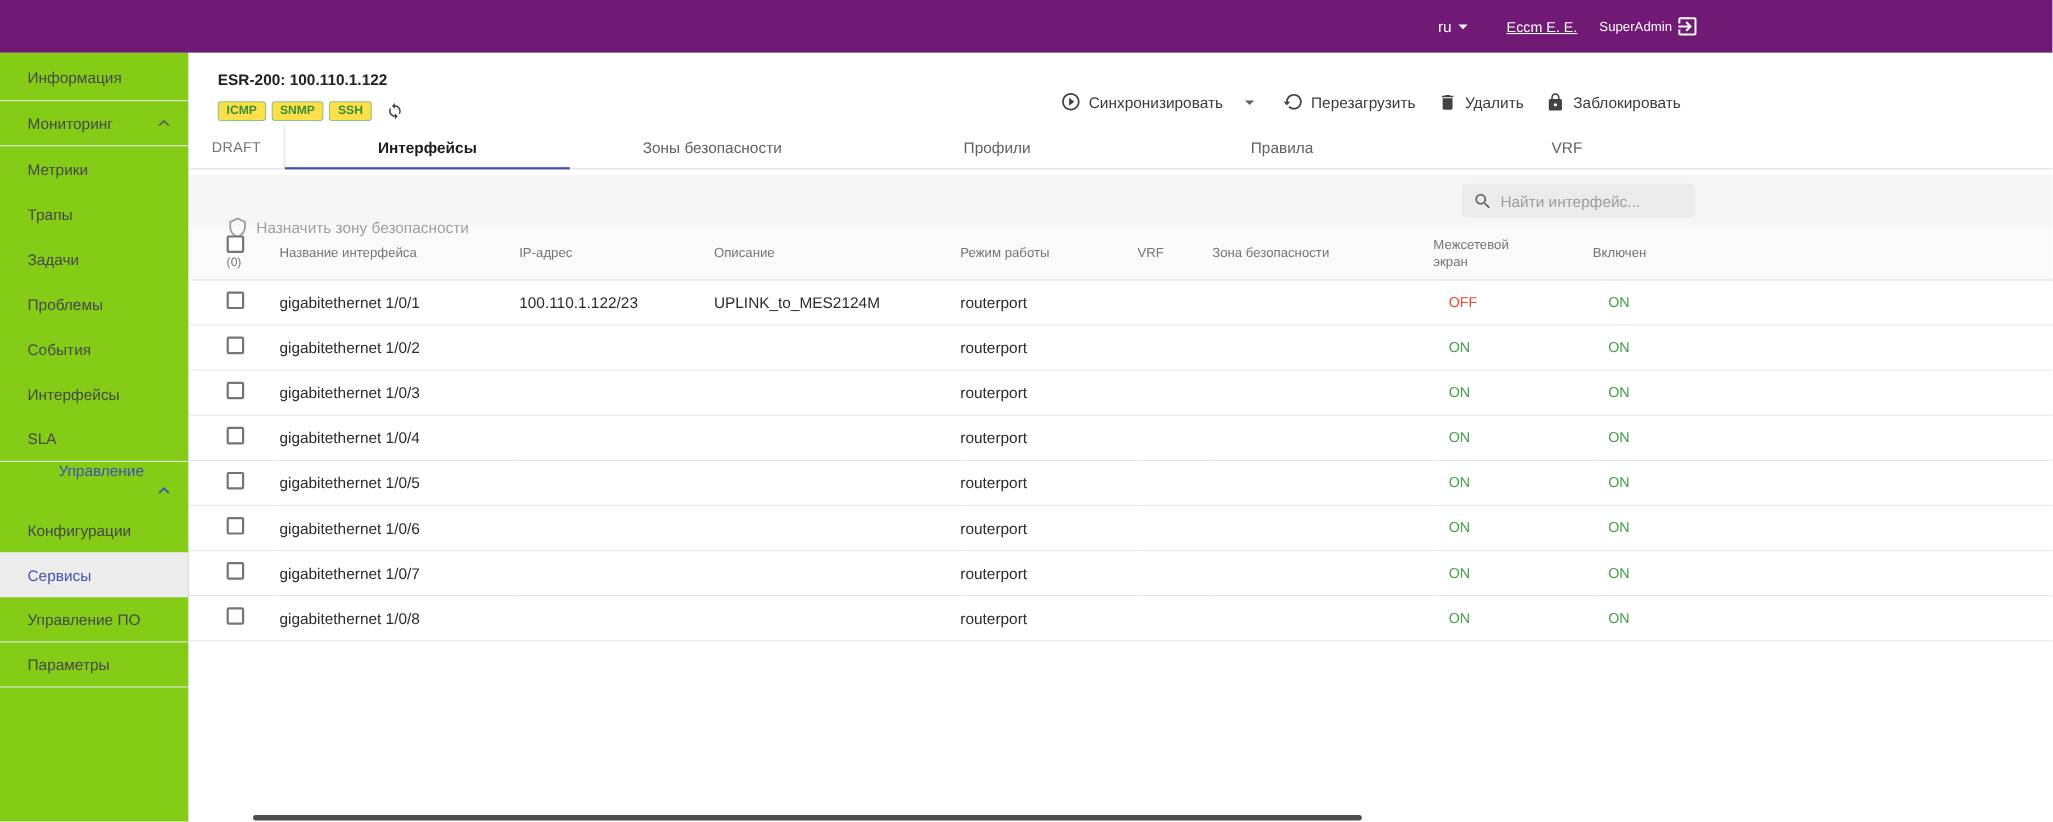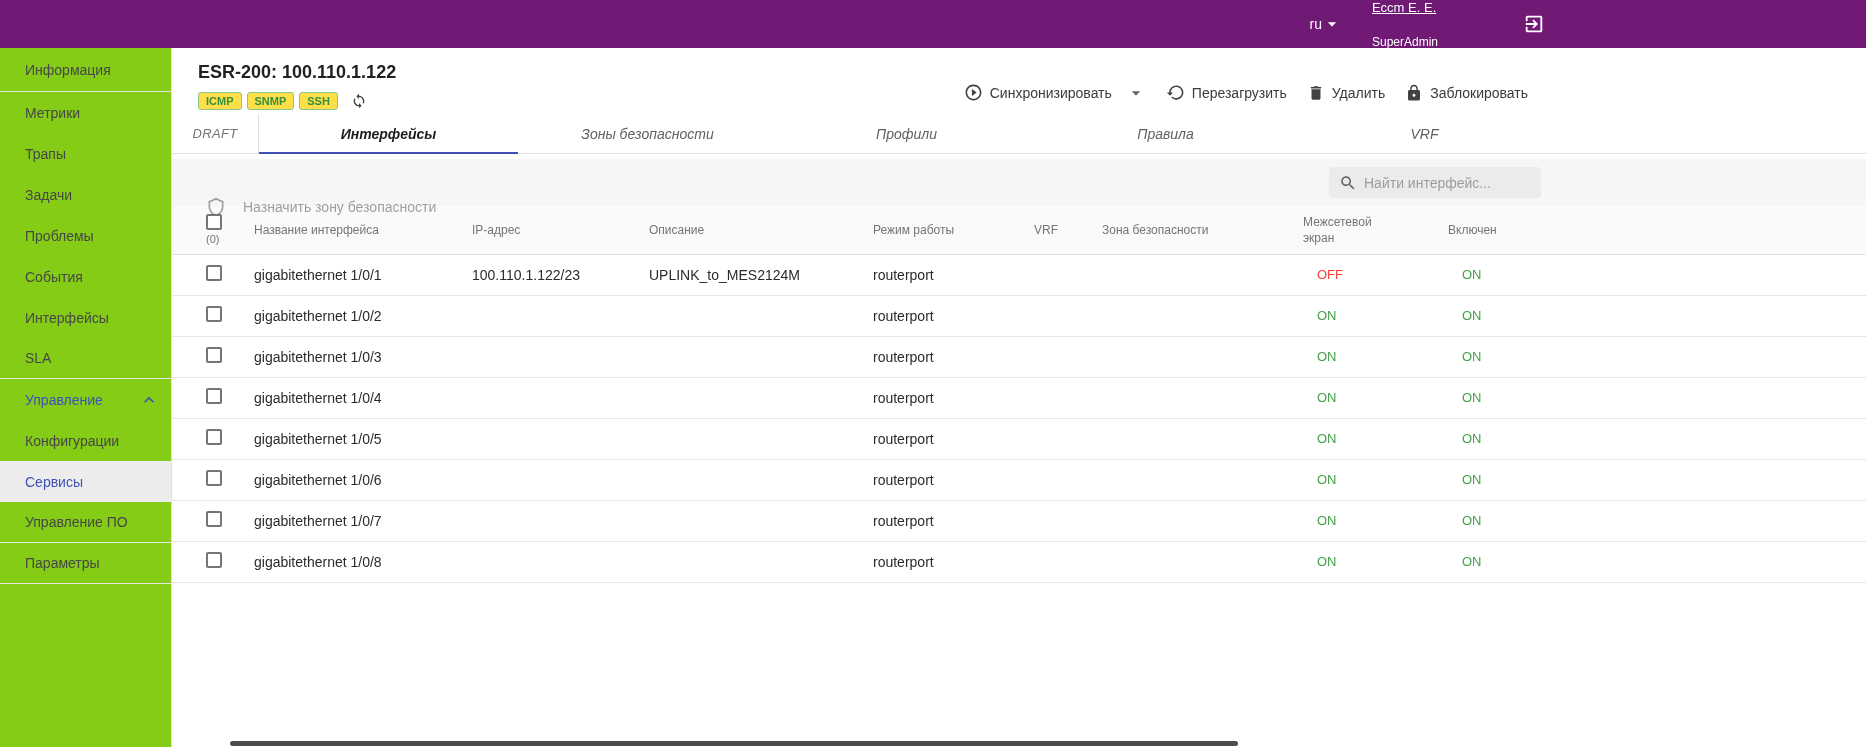--- a/index.html
+++ b/index.html
@@ -13,65 +13,65 @@
   }
 
   
   .topbar {
     position: absolute; top: 0; left: 0; width: 100%; height: 48px;
     background: #701a75;
     display: flex; align-items: center; justify-content: flex-end;
     padding-right: 318px;
   }
   .lang { color: #fff; font-size: 14px; display: flex; align-items: center; margin-right: 30px; cursor: pointer; }
-  .user { display: flex; flex-direction: column; gap: 20px; margin-right: 82px; }
+  .user { display: flex; gap: 20px; }
   .user-name { color: #fff; font-size: 13px; text-decoration: underline; cursor: pointer; }
   .user-role { color: #fff; font-size: 12px; }
   .logout { width: 28px; height: 28px; display: flex; align-items: center; justify-content: center; cursor: pointer; }
 
   
   .sidebar {
     position: absolute; top: 48px; left: 0; width: 172px; bottom: 0;
     background: #84cc16; border-right: 1px solid #e0e0e0;
   }
   .sb-item {
     height: 41px; display: flex; align-items: center;
     padding: 0 12px 0 25px; font-size: 14px; color: #474747; cursor: pointer;
   }
   .sb-item.tall { height: 44px; }
   .sb-item.bordered { border-bottom: 1px solid #e5e5e5; }
   .sb-item .chev { margin-left: auto; flex: 0 0 auto; }
-  .sb-item.group-blue { color: #3f51b5; }
+  .sb-item.group-blue { color: #3f51b5; flex-direction: column; }
   .sb-item.selected { background: #ececec; color: #3f51b5; }
 
   
   main { position: absolute; top: 48px; left: 172px; right: 0; bottom: 0; background: #fff; }
 
   .page-header { display: flex; padding: 13px 338px 0 26px; }
-  .page-title { font-size: 18px; font-weight: 700; color: #212121; line-height: 23px; }
+  .page-title { font-size: 14px; font-weight: 700; color: #212121; line-height: 23px; }
   .badges-row { display: flex; align-items: center; gap: 5px; margin-top: 8px; }
   .badge {
     font-size: 11px; font-weight: 700; color: #388e3c;
     border: 1px solid #8bc48d; background: #fde047;
     border-radius: 3px; padding: 2px 7px; line-height: 12px;
   }
   .refresh-btn { margin-left: 8px; display: flex; align-items: center; cursor: pointer; }
 
   .header-actions { margin-left: auto; display: flex; align-items: center; gap: 20px; margin-top: 14px; }
   .action-btn {
     display: flex; align-items: center; gap: 7px;
     font-size: 14px; font-weight: 500; color: #3b3b3b;
     cursor: pointer; white-space: nowrap; background: none; border: none;
     font-family: inherit;
   }
   .sync-group { display: flex; align-items: center; gap: 14px; }
   .caret-btn { display: flex; align-items: center; cursor: pointer; }
 
   
-  .tabs { display: flex; border-bottom: 1px solid #e0e0e0; height: 40px; margin-top: 4px; font-style: italic; }
+  .tabs { display: flex; border-bottom: 1px solid #e0e0e0; height: 40px; margin-top: 4px; }
   .tab-draft {
     width: 87px; display: flex; align-items: center; justify-content: center;
     font-size: 13px; color: #757575; border-right: 1px solid #e0e0e0; cursor: pointer;
     letter-spacing: .3px;
   }
   .tab {
     width: 259px; display: flex; align-items: center; justify-content: center;
     font-size: 14px; color: #616161; cursor: pointer; position: relative;
   }
   .tab.active { color: #1d1d1d; font-weight: 700; }
@@ -79,21 +79,21 @@
     content: ""; position: absolute; left: 0; right: 0; bottom: -1px;
     height: 2px; background: #3f51b5;
   }
 
   
   .toolbar {
     height: 47px; margin-top: 5px; background: #f6f6f6;
     display: flex; align-items: center; padding: 0 325px 0 34px;
   }
   .assign-btn {
-    display: flex; align-items: center; gap: 17px;
+    display: flex; align-items: center; gap: 7px;
     color: #9e9e9e; font-size: 14px; cursor: default; background: none; border: none;
     font-family: inherit;
     margin-top: 48px;
   }
   .search {
     margin-left: auto; width: 212px; height: 31px; background: #ebebeb;
     border-radius: 4px; display: flex; align-items: center; padding: 0 10px; gap: 7px;
   }
   .search input {
     border: none; outline: none; background: transparent;
@@ -154,20 +154,28 @@
       <svg viewBox="0 0 24 24" width="22" height="22" fill="#ffffff">
           <path d="M10.09 15.59L11.5 17l5-5-5-5-1.41 1.41L12.67 11H3v2h9.67l-2.58 2.59zM19 3H5c-1.11 0-2 .9-2 2v4h2V5h14v14H5v-4H3v4c0 1.1.89 2 2 2h14c1.1 0 2-.9 2-2V5c0-1.1-.9-2-2-2z"></path>
         </svg>
     </span>
   </div>
 </header>
 
 <nav class="sidebar">
   <div class="sb-item tall bordered">
     <span>Информация</span>
+  </div>
+  <div class="sb-item bordered">
+    <span>Мониторинг</span>
+    <span class="chev">
+      <svg viewBox="0 0 24 24" width="20" height="20" fill="#616161">
+          <path d="M12 8l-6 6 1.41 1.41L12 10.83l4.59 4.58L18 14l-6-6z"></path>
+        </svg>
+    </span>
   </div>
   <div class="sb-item">
     <span>Метрики</span>
   </div>
   <div class="sb-item">
     <span>Трапы</span>
   </div>
   <div class="sb-item">
     <span>Задачи</span>
   </div>

